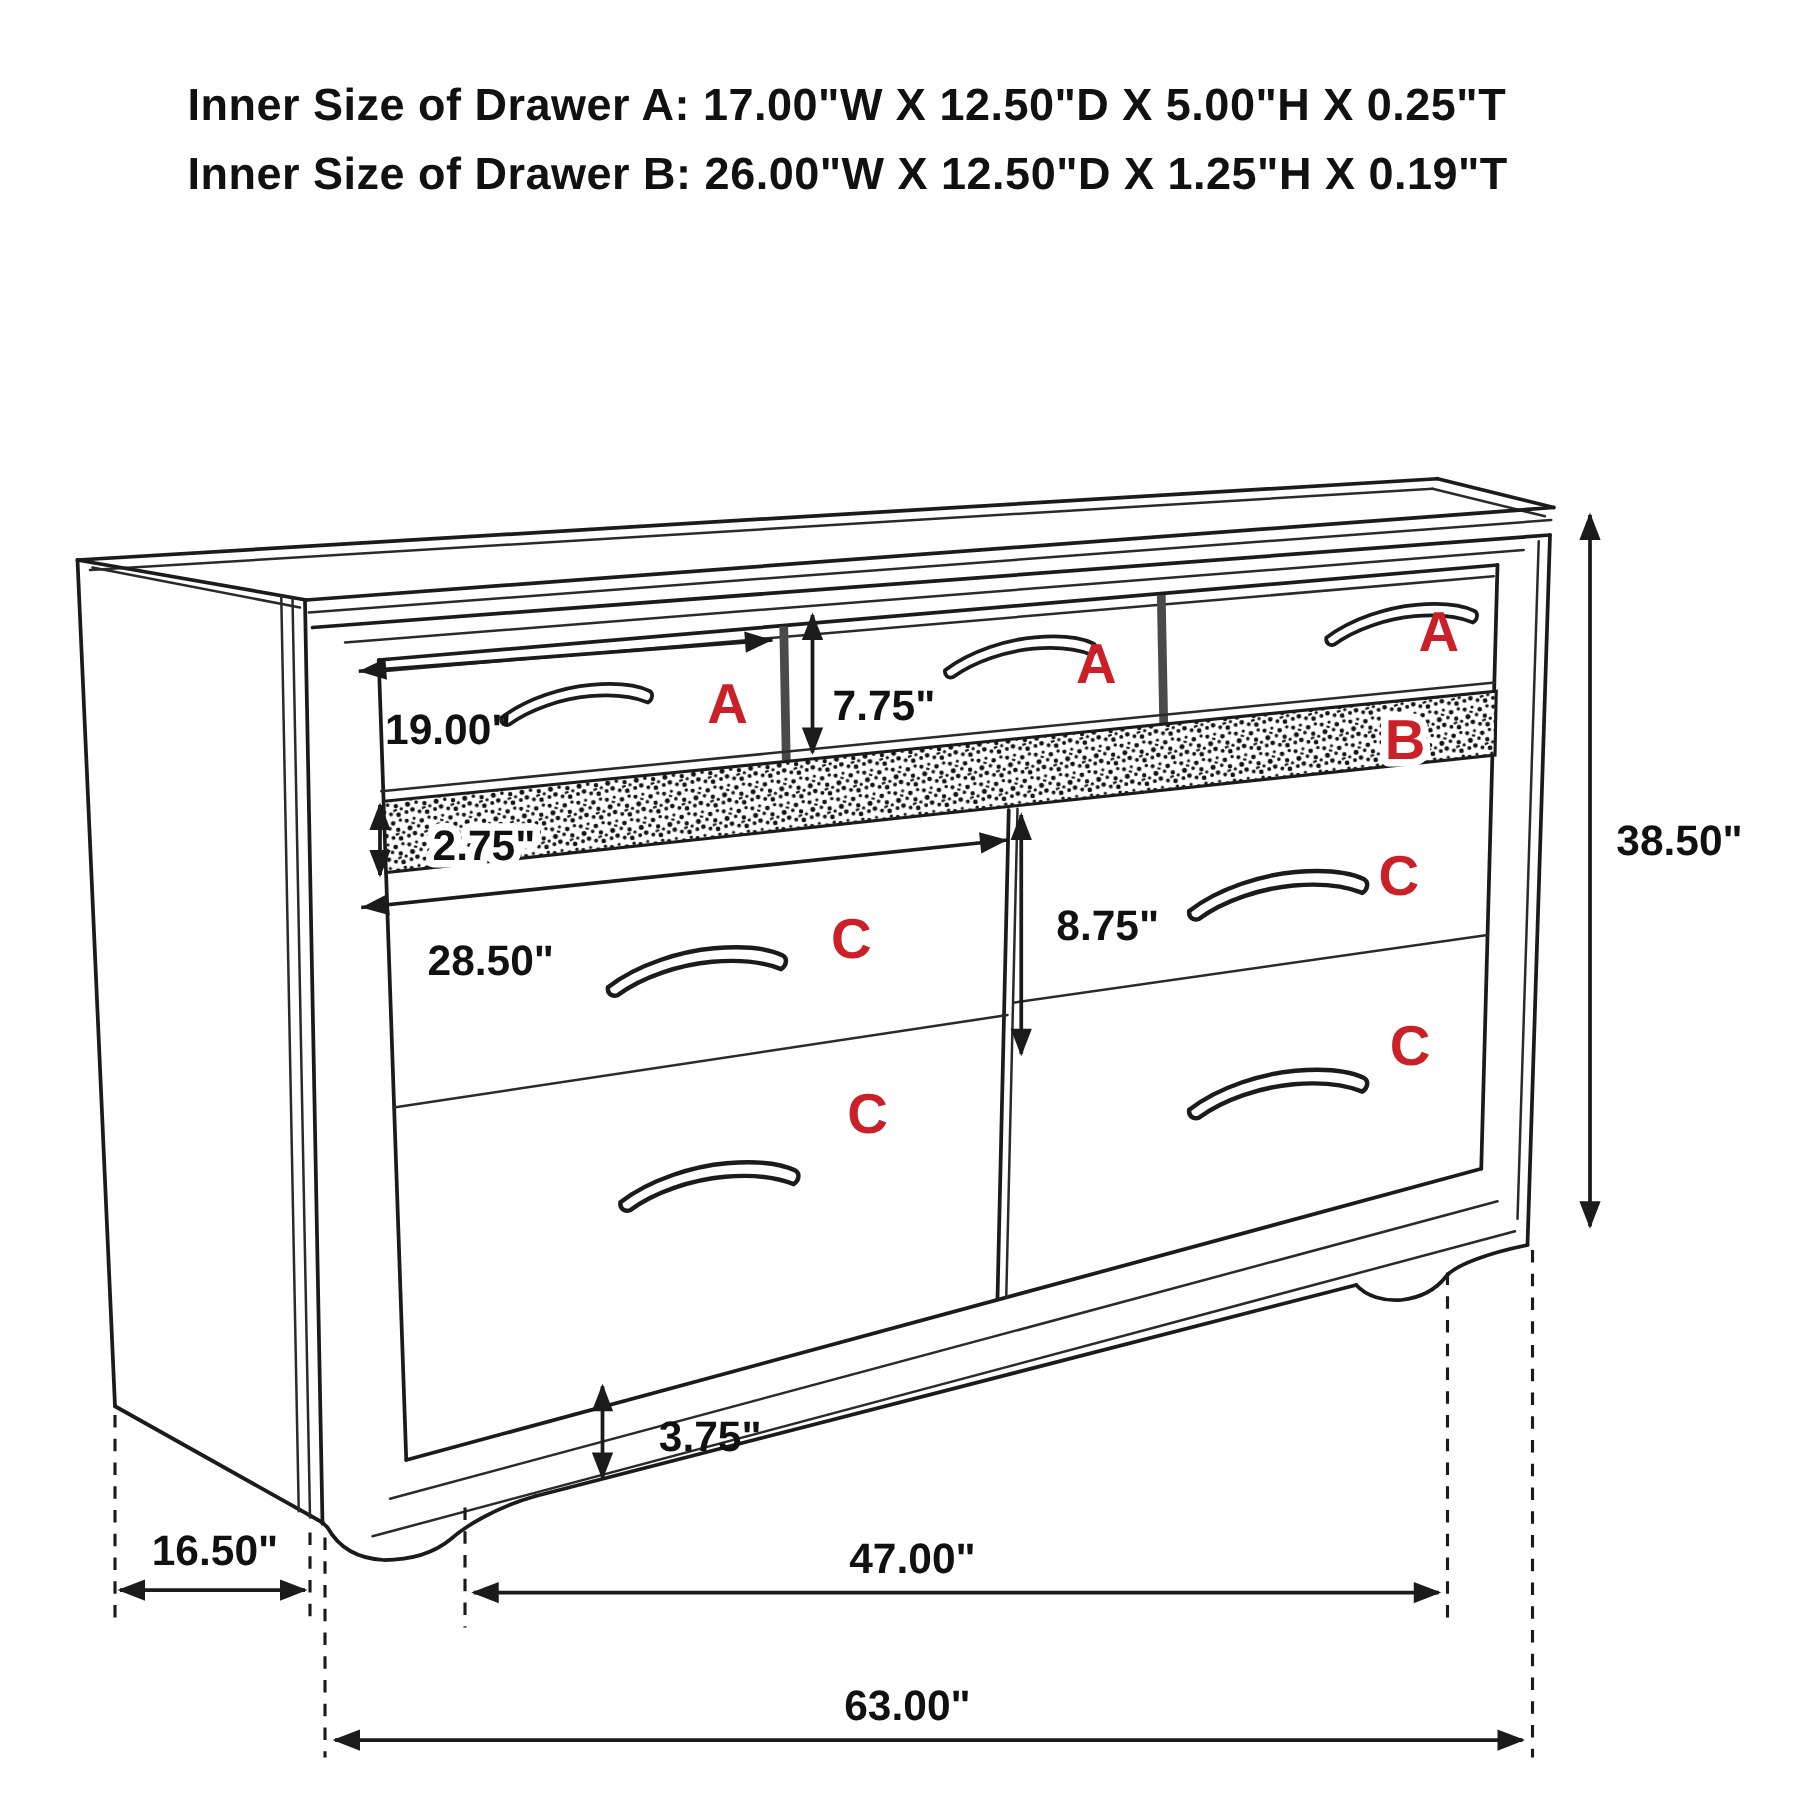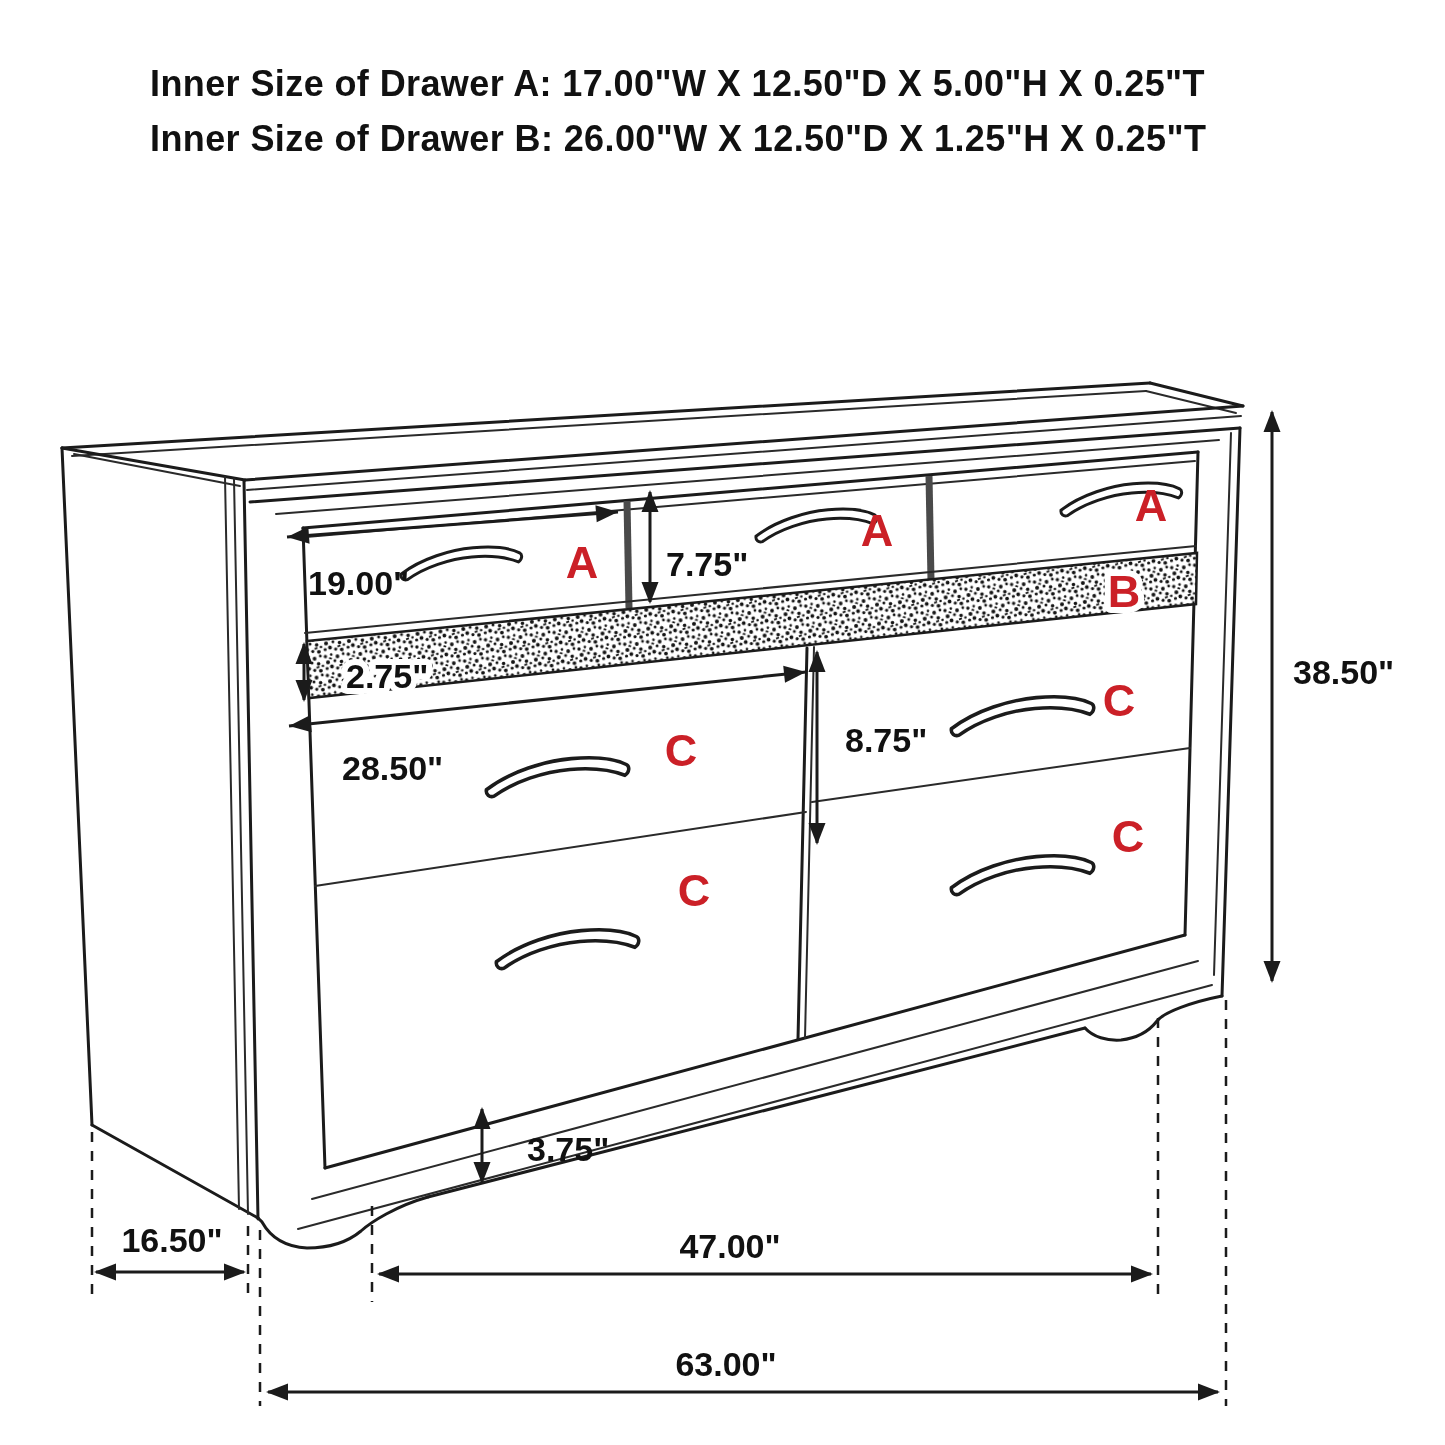--- a/index.html
+++ b/index.html
@@ -28,21 +28,21 @@
   .ah{fill:#1b1b1b;stroke:none;}
   .face{fill:#ffffff;stroke:none;}
 </style>
 </head>
 <body>
 
 <div id="stage">
 
   <div id="notes">
     <div>Inner Size of Drawer A: 17.00"W X 12.50"D X 5.00"H X 0.25"T</div>
-    <div>Inner Size of Drawer B: 26.00"W X 12.50"D X 1.25"H X 0.25"T</div>
+    <div>Inner Size of Drawer B: 26.00"W X 12.50"D X 1.25"H X 0.19"T</div>
   </div>
 
   <svg id="drawing" width="1445" height="1445" viewBox="0 0 1445 1445">
     <defs>
       <pattern id="glitter" width="23" height="19" patternUnits="userSpaceOnUse" patternTransform="rotate(-6)">
         <rect width="23" height="19" fill="#ffffff"></rect>
         <g fill="#141414">
           <circle cx="2" cy="3" r="1.7"></circle>
             <circle cx="8" cy="1.6" r="1.3"></circle>
           <circle cx="14" cy="4" r="1.9"></circle>

